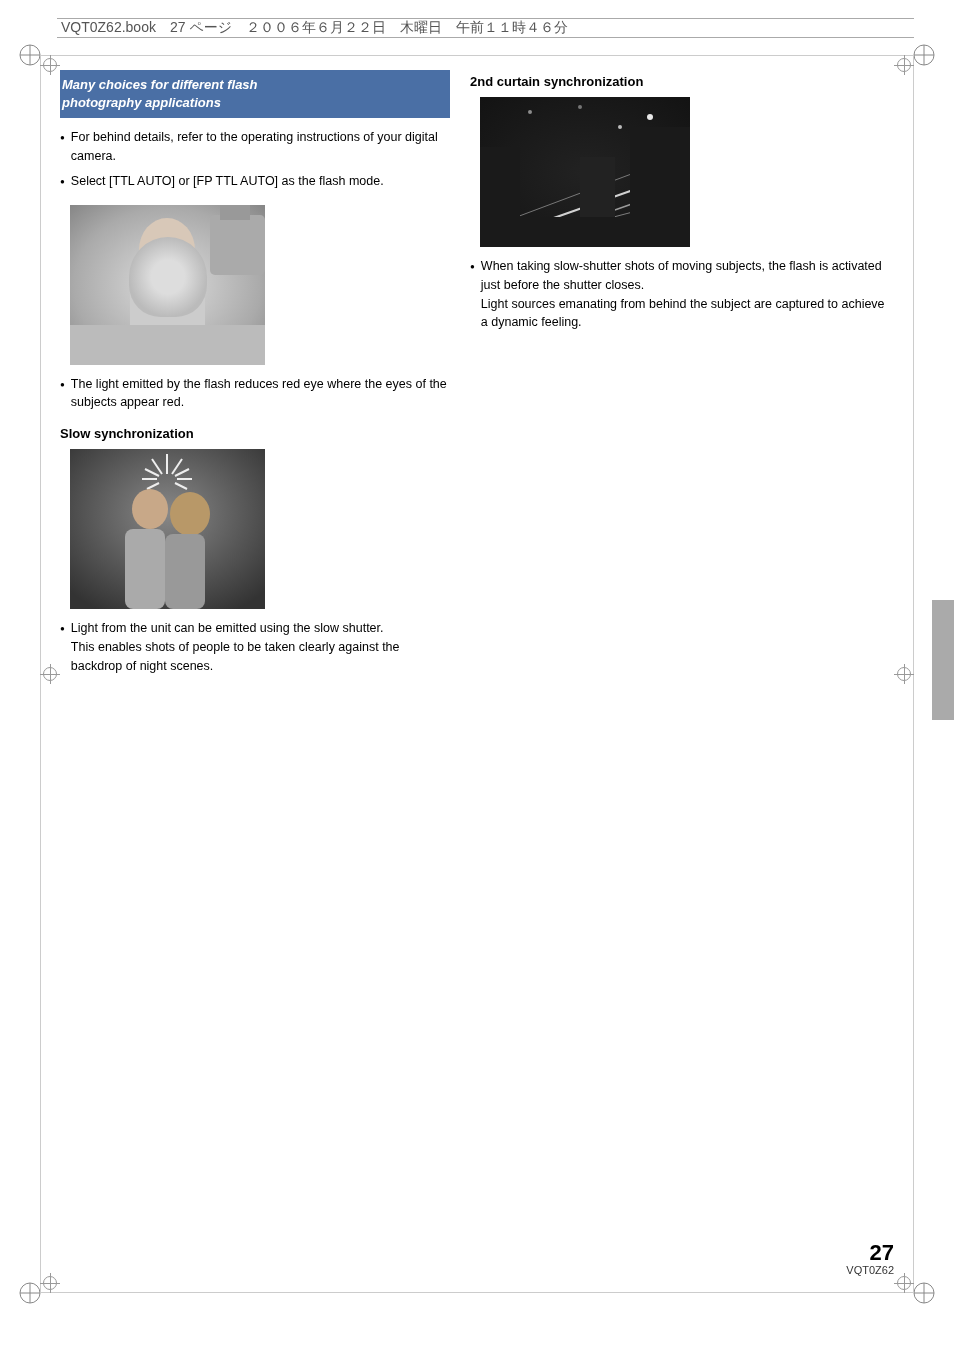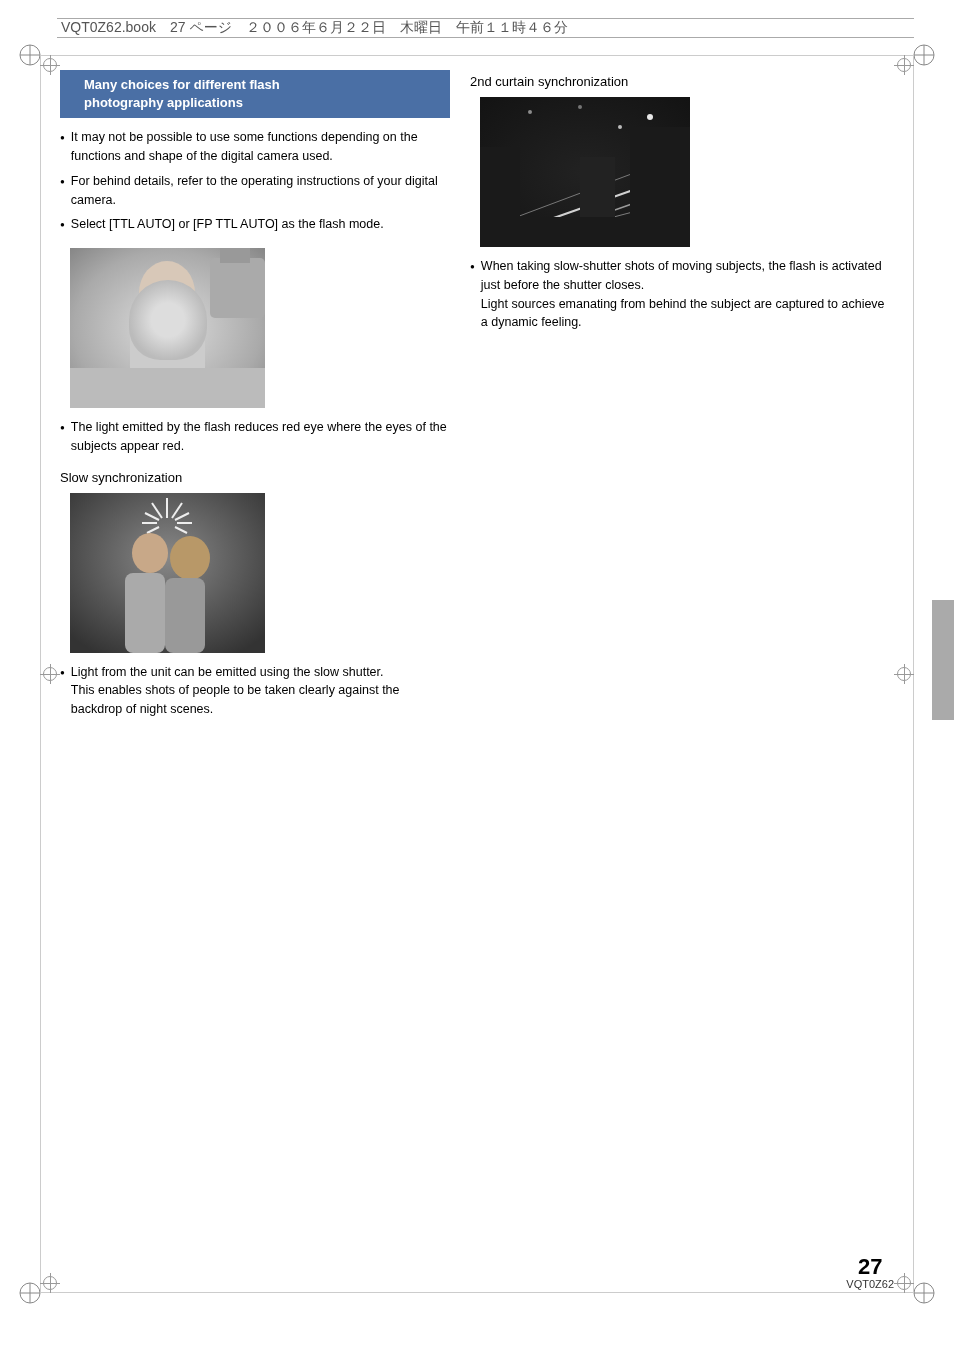--- a/index.html
+++ b/index.html
@@ -84,22 +84,23 @@
     
     .right-column {
       flex: 1;
     }
 
     
     .section-header-box {
       background: #4a6fa5;
       color: #ffffff;
       font-weight: bold;
+      font-style: italic;
       font-size: 13px;
-      padding: 6px 24px;
+      padding: 6px 2px;
       margin-bottom: 10px;
       line-height: 1.4;
     }
 
     
     .bullet-list {
       list-style: none;
       padding: 0;
       margin-bottom: 14px;
     }
@@ -113,21 +114,21 @@
     .bullet-list li::before {
       content: "●";
       font-size: 8px;
       margin-right: 6px;
       margin-top: 4px;
       flex-shrink: 0;
     }
 
     
     .sub-heading {
-      font-weight: normal;
+      font-weight: bold;
       font-size: 13px;
       margin-bottom: 8px;
       margin-top: 4px;
     }
 
     
     .photo-placeholder {
       width: 195px;
       height: 150px;
       background: #888;
@@ -187,23 +188,23 @@
       width: 3px;
       height: 40%;
       background: #fff;
       transform: rotate(-15deg);
       box-shadow: -10px 5px 0 1px #fff, 10px -5px 0 1px #fff, 20px 10px 0 1px #ddd, -20px -10px 0 1px #ddd;
     }
 
     
     .page-number-area {
       position: absolute;
-      bottom: 58px;
+      bottom: 72px;
       right: 60px;
-      text-align: center;
+      text-align: right;
     }
     .page-number {
       font-size: 22px;
       font-weight: bold;
       line-height: 1;
     }
     .page-code {
       font-size: 11px;
       color: #333;
     }
@@ -325,23 +326,20 @@
   <div class="content-area">
 
     <div class="left-column">
 
       <div class="section-header-box">
         <span>Many choices for different flash</span><br>
         <span>photography applications</span>
       </div>
 
       <ul class="bullet-list">
-        <li>
-            <span>It may not be possible to use some functions depending on the functions and shape of the digital camera used.</span>
-          </li>
         <li>
             <span>For behind details, refer to the operating instructions of your digital camera.</span>
           </li>
         <li>
             <span>Select [TTL AUTO] or [FP TTL AUTO] as the flash mode.</span>
           </li>
       </ul>
 
 
       <div class="photo-placeholder tall">

